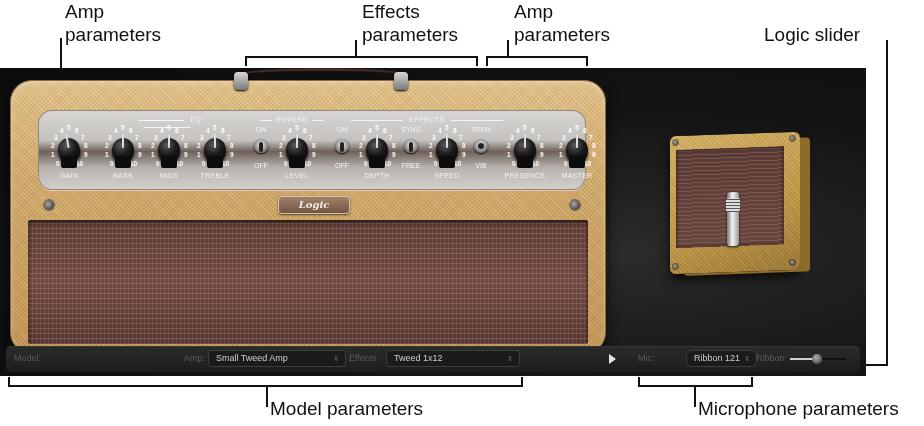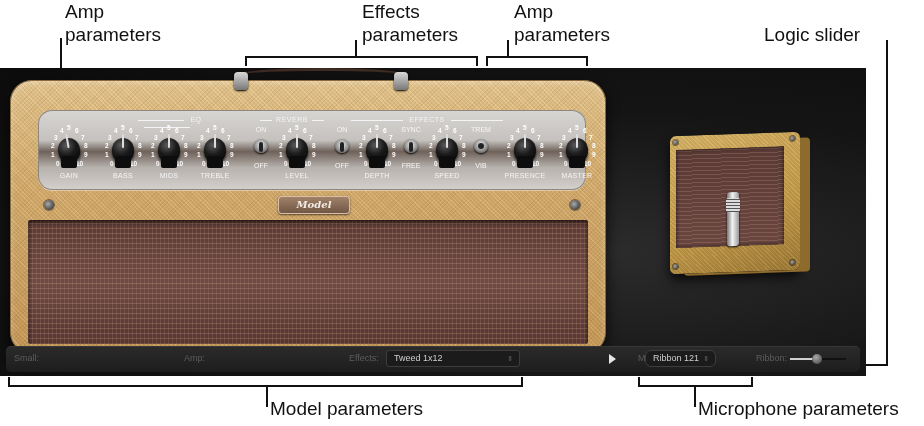--- a/index.html
+++ b/index.html
@@ -310,49 +310,53 @@
         <span class="scale" style="left:10px;top:36px;">0</span>
         <span class="scale" style="left:30px;top:36px;">10</span>
         <div class="cap"></div>
         <div class="stem"></div>
         <div class="klabel">MASTER</div>
       </div>
     </div>
 
     <div class="screw" style="left:34px; top:120px;"></div>
     <div class="screw" style="left:560px; top:120px;"></div>
-    <div class="logo-plate">Model</div>
+    <div class="logo-plate">Logic</div>
     <div class="grille"></div>
   </div>
 
   <div class="cab">
     <div class="screw" style="left:3px; top:4px;"></div>
     <div class="screw" style="left:120px; top:4px;"></div>
     <div class="screw" style="left:3px; top:128px;"></div>
     <div class="screw" style="left:120px; top:128px;"></div>
     <div class="cab-grille">
       <div class="mic"></div>
     </div>
   </div>
 
   <div class="bottom-bar">
-    <span class="field-label" style="left:8px;">Small:</span>
+    <span class="field-label" style="left:8px;">Model:</span>
 
     <span class="field-label" style="left:178px;">Amp:</span>
+    <div class="select" style="left:202px; width:138px;">
+      <span>Small Tweed Amp</span>
+      <span class="arrows">⇕</span>
+    </div>
 
     <span class="field-label" style="left:343px;">Effects:</span>
     <div class="select" style="left:380px; width:134px;">
       <span>Tweed 1x12</span>
       <span class="arrows">⇕</span>
     </div>
 
     <div class="play-icon"></div>
 
     <span class="field-label" style="left:632px;">Mic:</span>
-    <div class="select" style="left:639px; width:71px;border-radius:6px;">
+    <div class="select" style="left:680px; width:71px;border-radius:6px;">
       <span>Ribbon 121</span>
       <span class="arrows">⇕</span>
     </div>
 
     <span class="field-label" style="left:750px;">Ribbon:</span>
     <div class="slider-track">
       <div class="slider-fill"></div>
       <div class="slider-thumb"></div>
     </div>
   </div>

